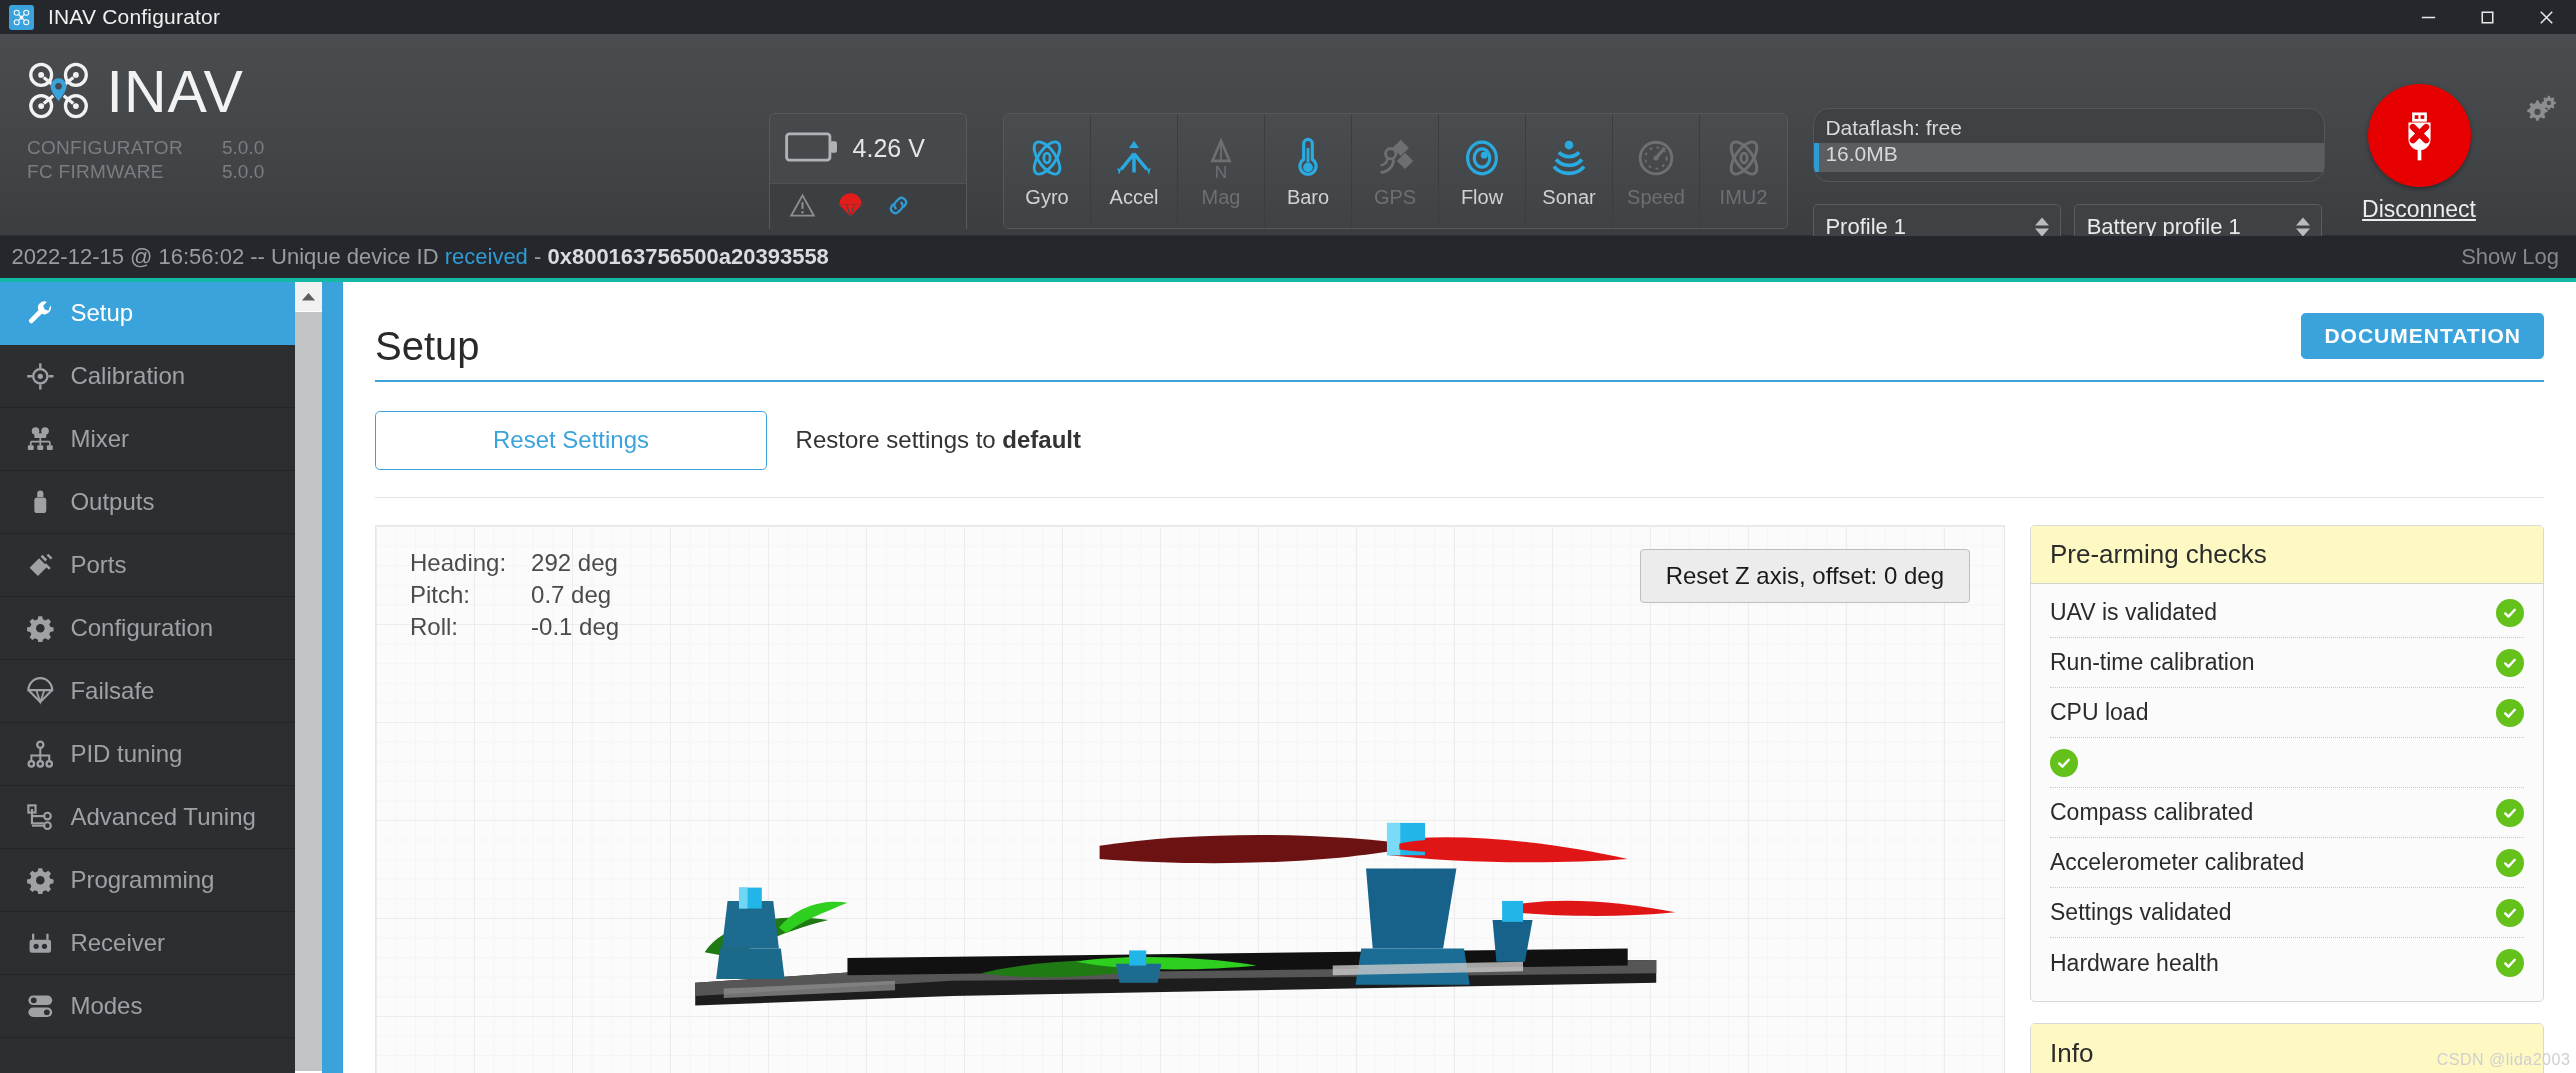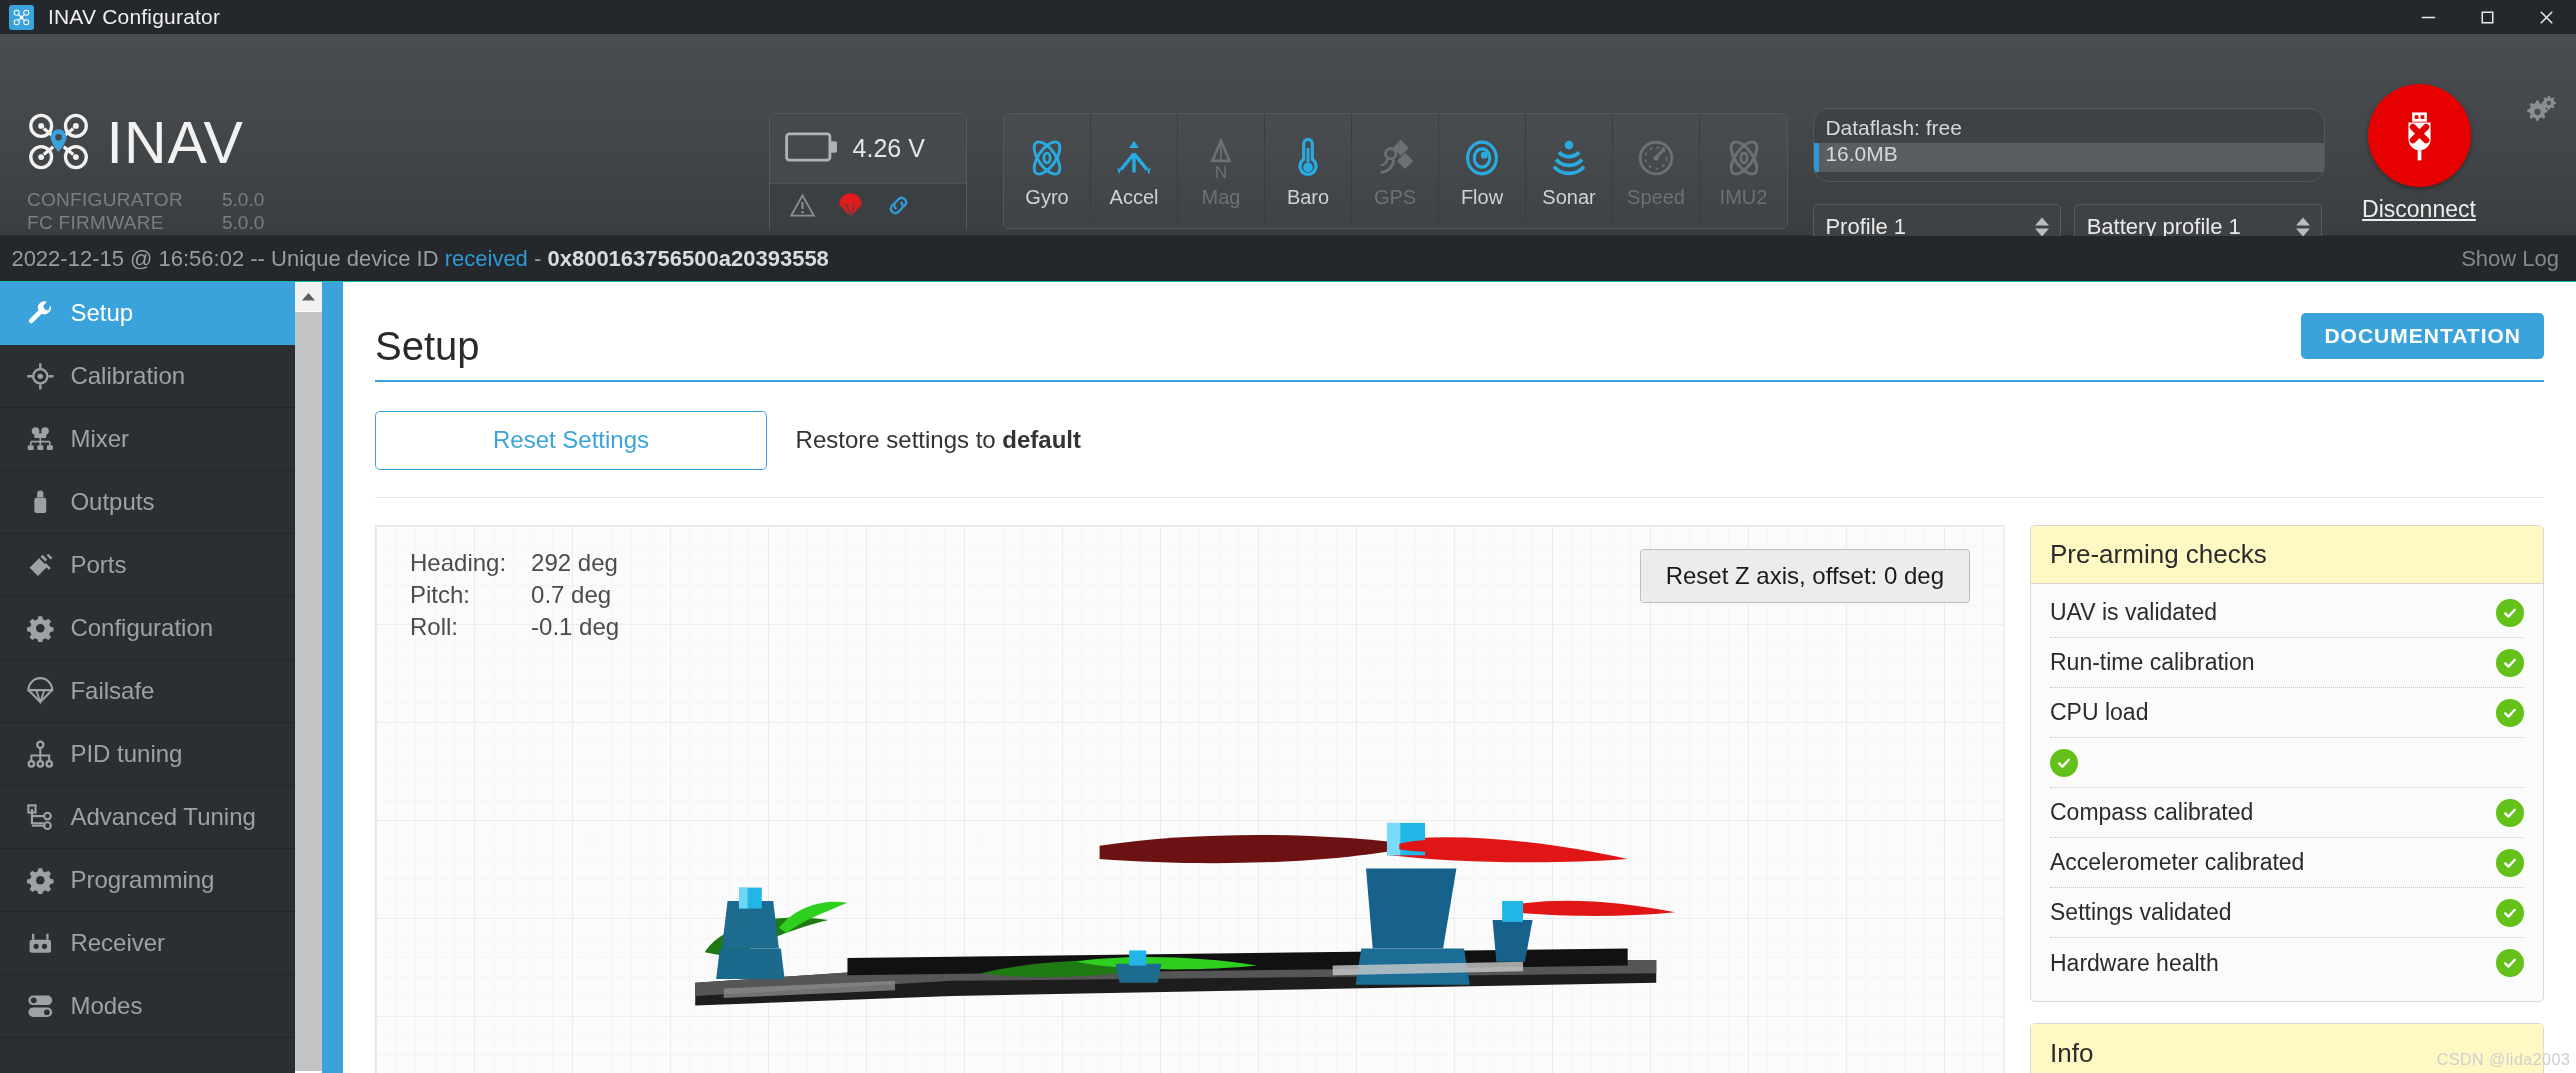--- a/index.html
+++ b/index.html
@@ -30,21 +30,21 @@
     width: 59px; height: 34px; display: flex;
     align-items: center; justify-content: center;
     color: #e8e8e8;
   }
 
   
   .toolbar {
     height: 202px;
     background: linear-gradient(#4a4d50, #434649 55%, #3b3e41);
     position: relative;
-    display: flex; align-items: flex-end;
+    display: flex; align-items: flex-start;
     border-bottom: 1px solid #2c2f32;
   }
   .brand { margin-left: 27px; margin-top: 27px; width: 343px; }
   .brand-row { display: flex; align-items: center; }
   .brand-name {
     color: #f2f2f2; font-size: 59px; font-weight: 300;
     letter-spacing: 1px; margin-left: 9.5px; line-height: 1;
   }
   .brand-versions { margin-top: 13.3px; color: #7b7e81; font-size: 19px; line-height: 1.25; }
   .brand-versions .vrow { display: flex; }
@@ -125,21 +125,21 @@
     background: #e60000; display: flex; align-items: center; justify-content: center;
     box-shadow: 0 1.9px 4.8px rgba(0,0,0,.35);
   }
   .disc-label { color: #ededed; font-size: 23px; margin-top: 8.6px; text-decoration: underline; }
   .gear-top { position: absolute; right: 17px; top: 59px; }
 
   
   .statusbar {
     height: 46px; background: #24272b;
     display: flex; align-items: center; position: relative;
-    border-bottom: 1px solid #14b8a6;
+    border-bottom: 4px solid #14b8a6;
   }
   .status-text { margin-left: 11.4px; font-size: 22px; color: #9a9d9f; }
   .status-text .hl { color: #2f9ad4; }
   .status-text .id { color: #d9dcde; font-weight: bold; }
   .show-log { position: absolute; right: 17px; color: #85888b; font-size: 22px; }
 
   
   .body-wrap { display: flex; height: calc(1073px - 34px - 202px - 46px); }
 
   .sidebar {

